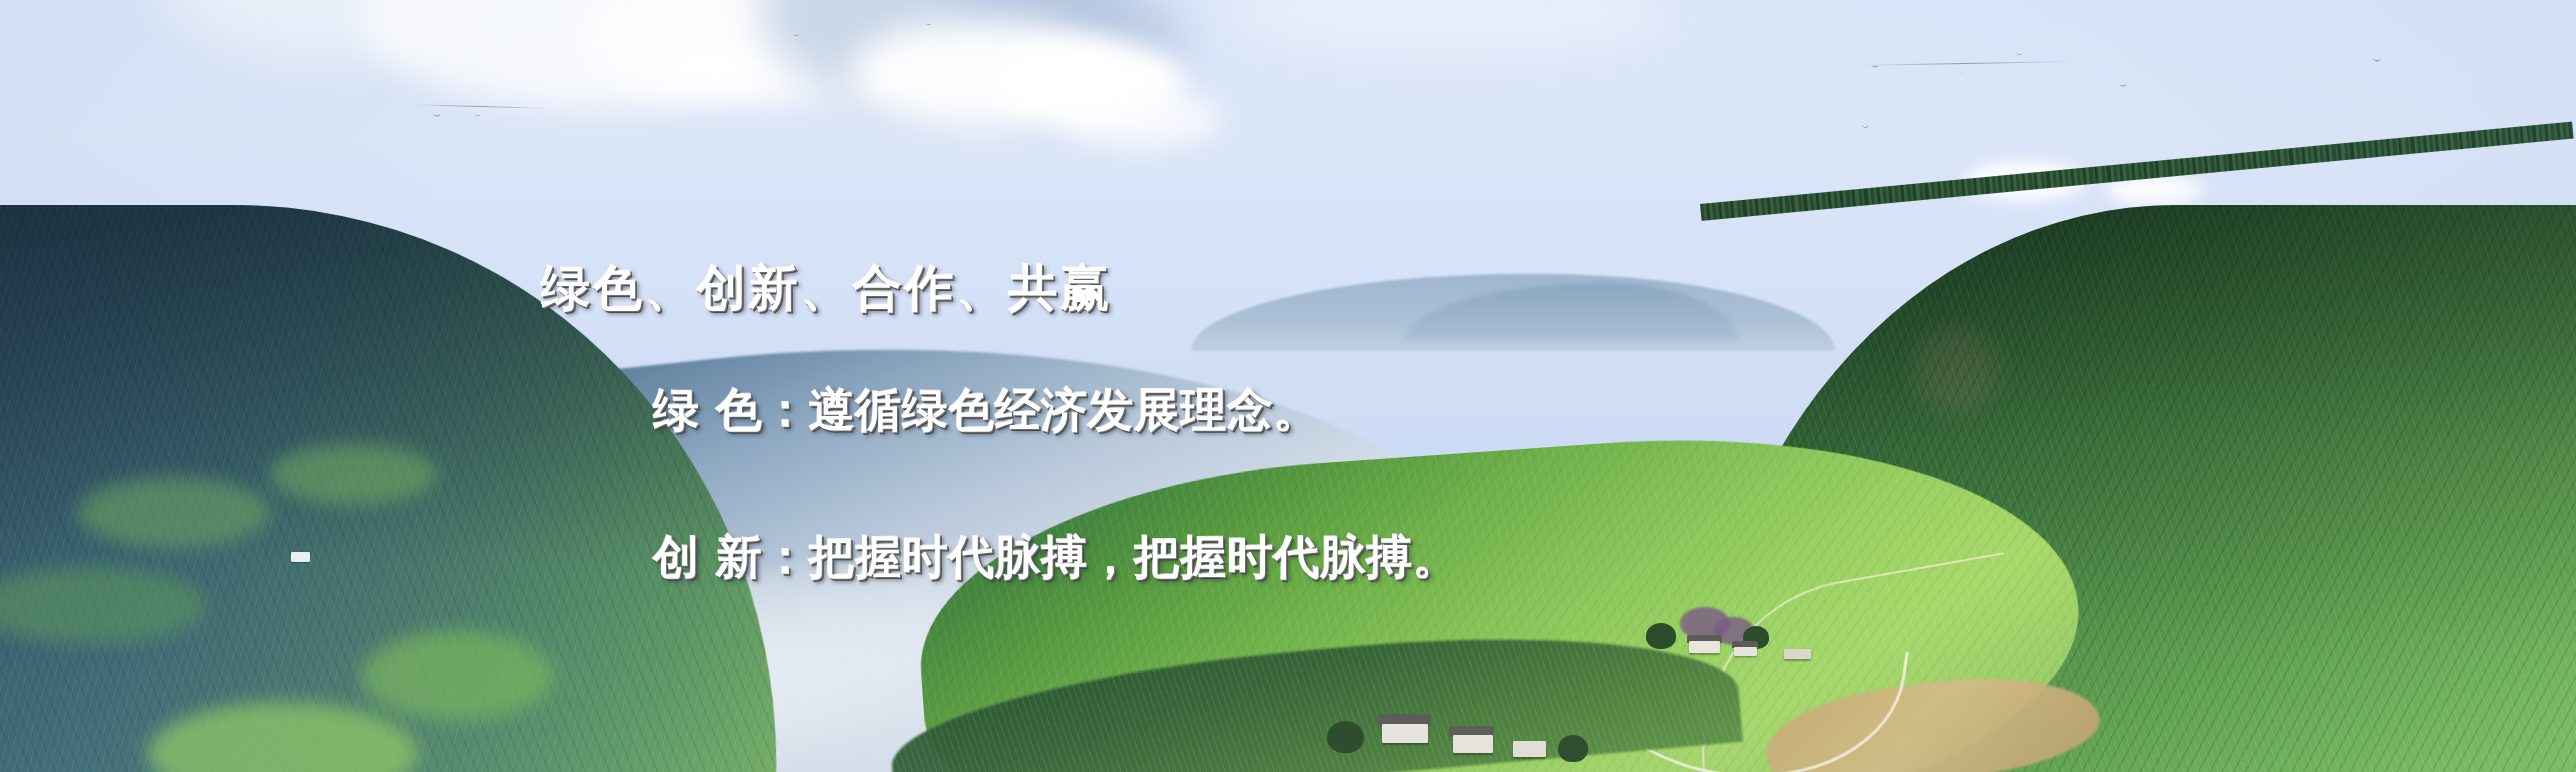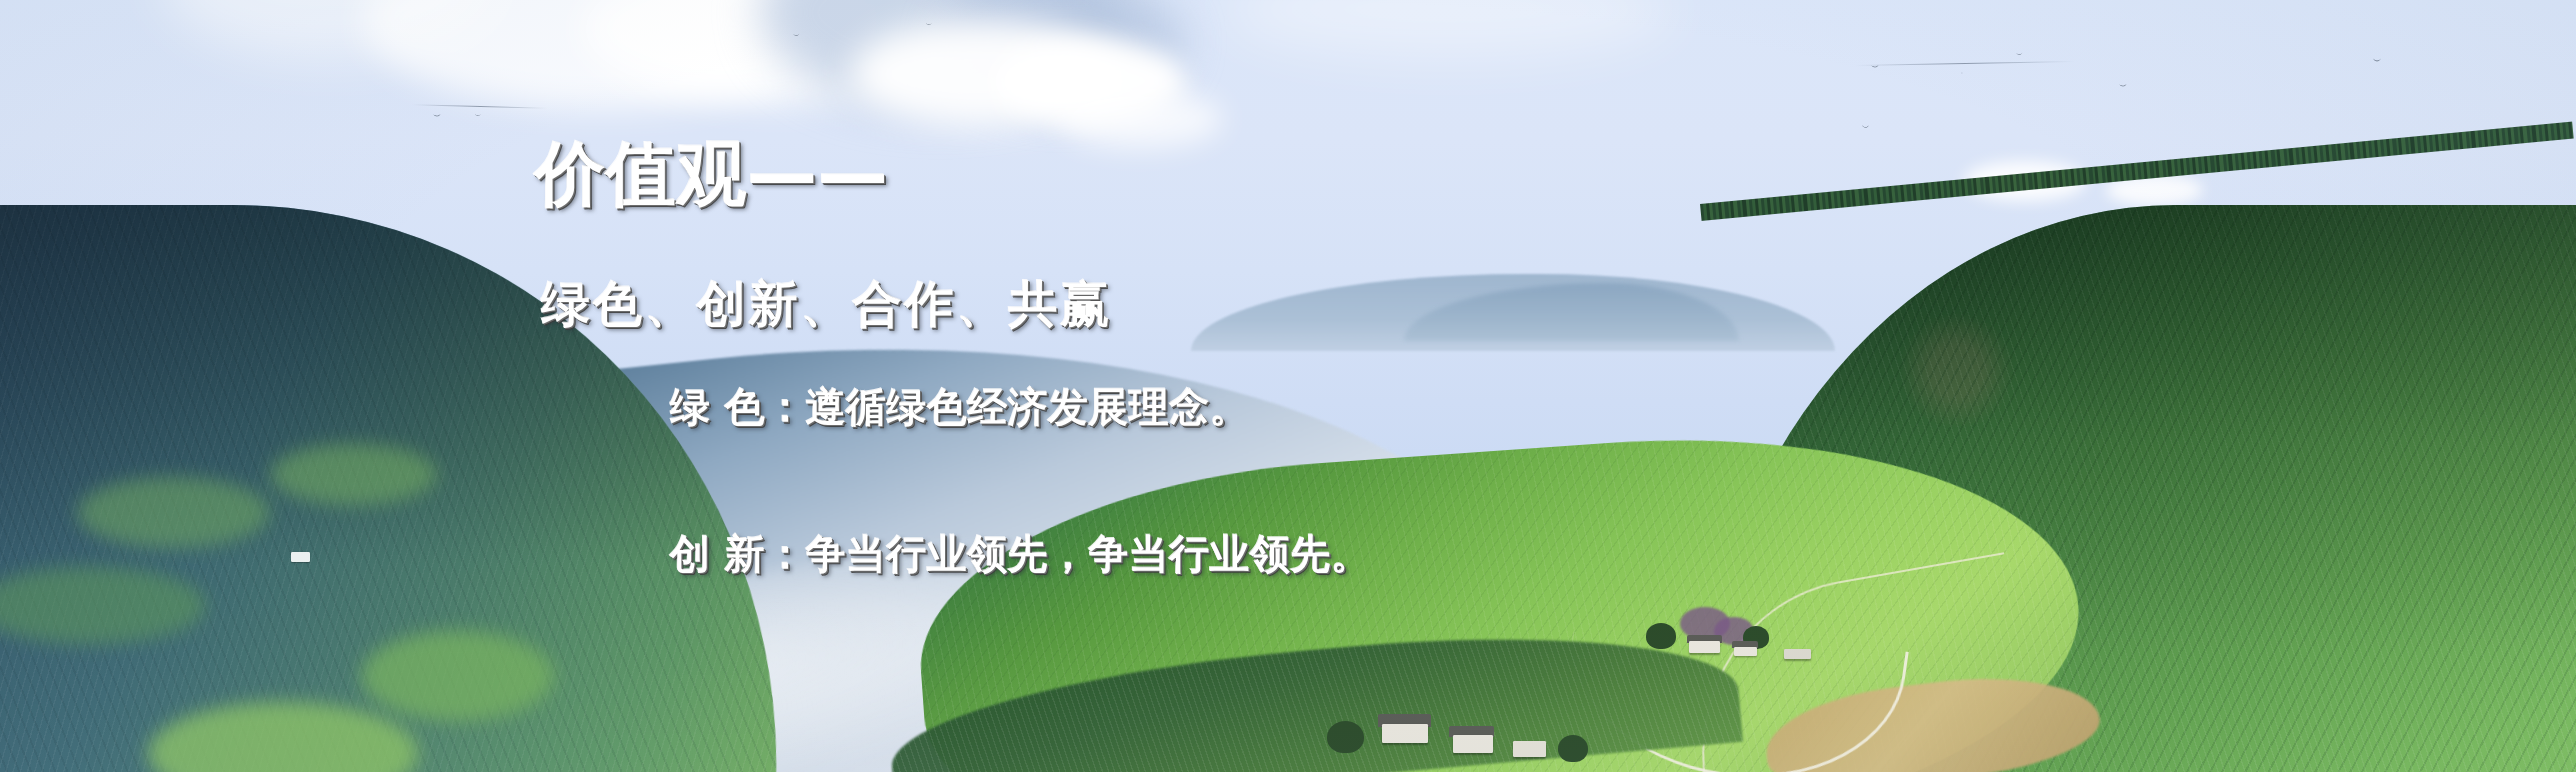--- a/index.html
+++ b/index.html
@@ -301,28 +301,28 @@
        3.2px 3.2px 4.5px rgba(40,45,55,.55),
       -0.6px -0.6px 0  rgba(255,255,255,.9);
   }
 
   #title {
     left:535px; top:128px;
     font-size:70px;
     letter-spacing:.01em;
   }
   #subtitle {
-    left:541px; top:272px;
+    left:541px; top:256px;
     font-size:49px;
     letter-spacing:.06em;
   }
   .body-line {
-    font-size:40px;
+    font-size:46px;
     letter-spacing:.01em;
-    left:670px;
+    left:653px;
   }
   #line1 { top:380px; }
   #line2 { top:454px; }
   #line3 { top:527px; }
   #line4 { top:600px; }
 </style>
 </head>
 <body>
 
 <div id="stage">
@@ -407,25 +407,24 @@
     <div class="bldg" style="left:1453px; top:735px; width:40px; height:18px;"></div>
     <div class="bldg" style="left:1513px; top:741px; width:33px; height:15.5px; background:#e4e1d6;"></div>
     <div class="tree-dk" style="left:1327px; top:721px; width:37px; height:32px;"></div>
     <div class="tree-dk" style="left:1558px; top:735px; width:30px; height:27px;"></div>
   </div>
 
   <div class="photo-soft"></div>
 
   <div class="text-block">
 
-    <div class="txt" id="title">价值观——</div>
 
     <div class="txt" id="subtitle">绿色、创新、合作、共赢</div>
 
     <div class="txt body-line" id="line1">绿 色：遵循绿色经济发展理念。</div>
 
 
-    <div class="txt body-line" id="line3">创 新：争当行业领先，争当行业领先。</div>
+    <div class="txt body-line" id="line3">创 新：把握时代脉搏，把握时代脉搏。</div>
 
   </div>
 
 </div>
 
 
 </body></html>

